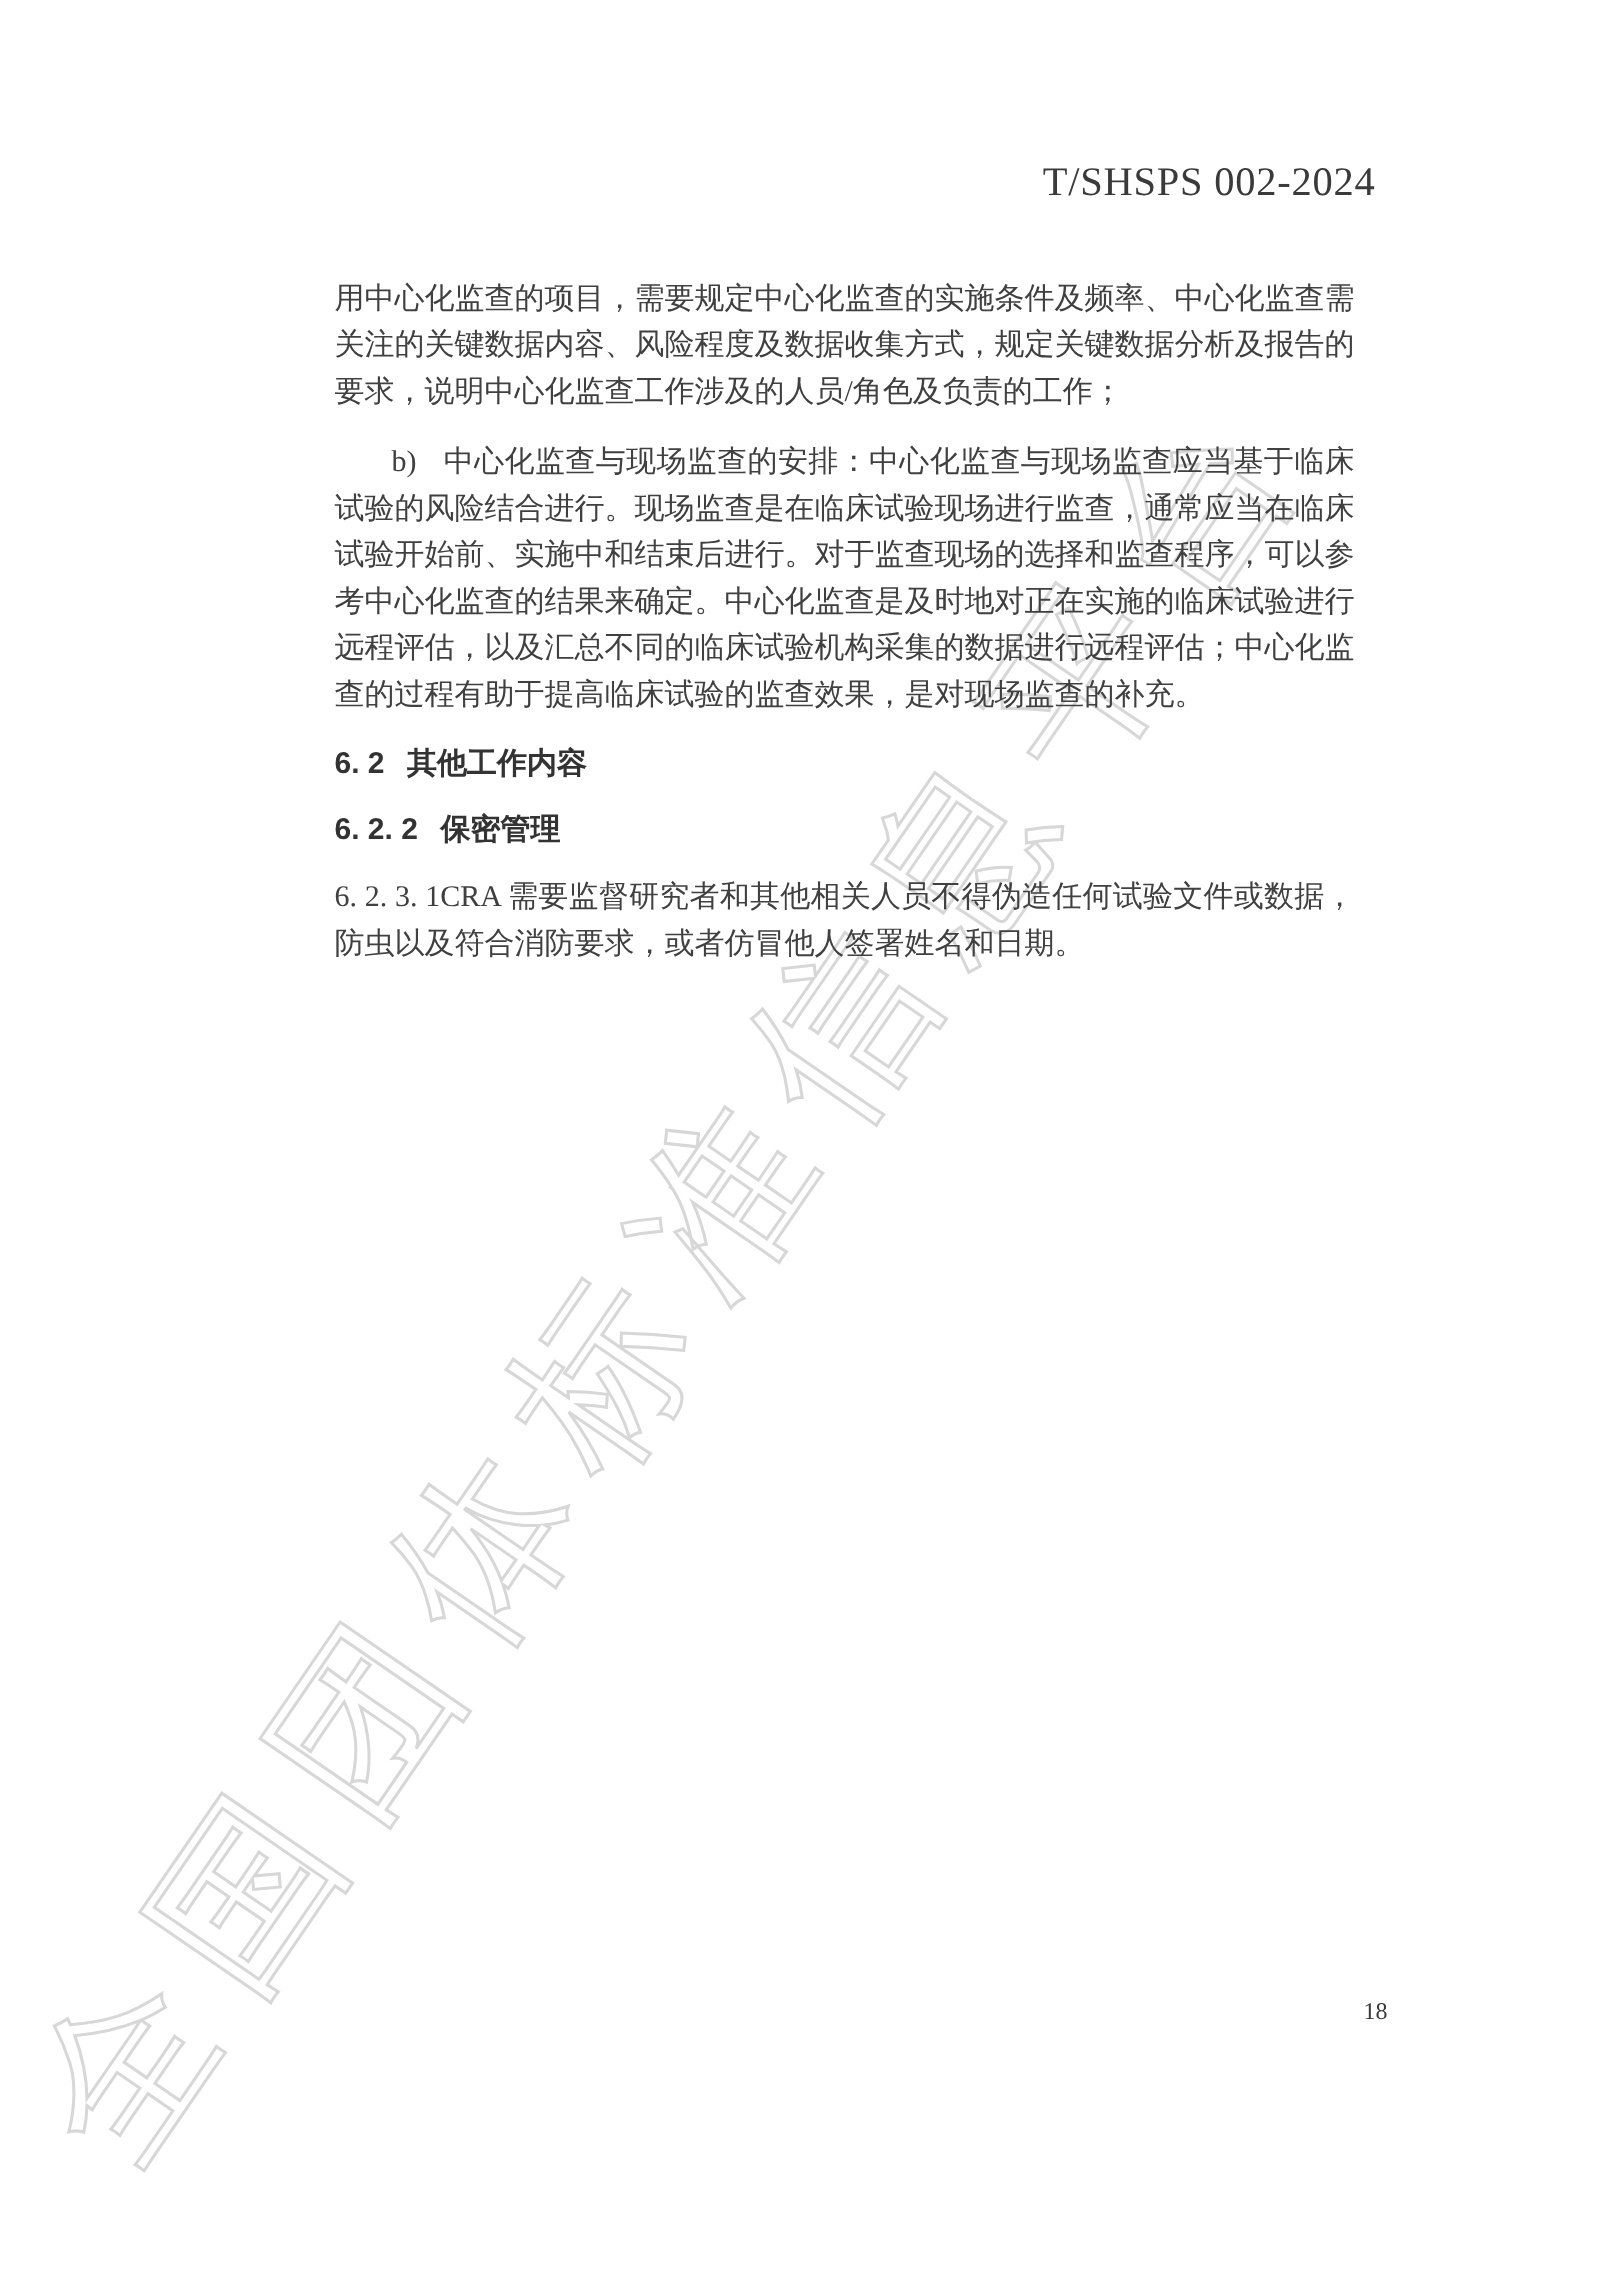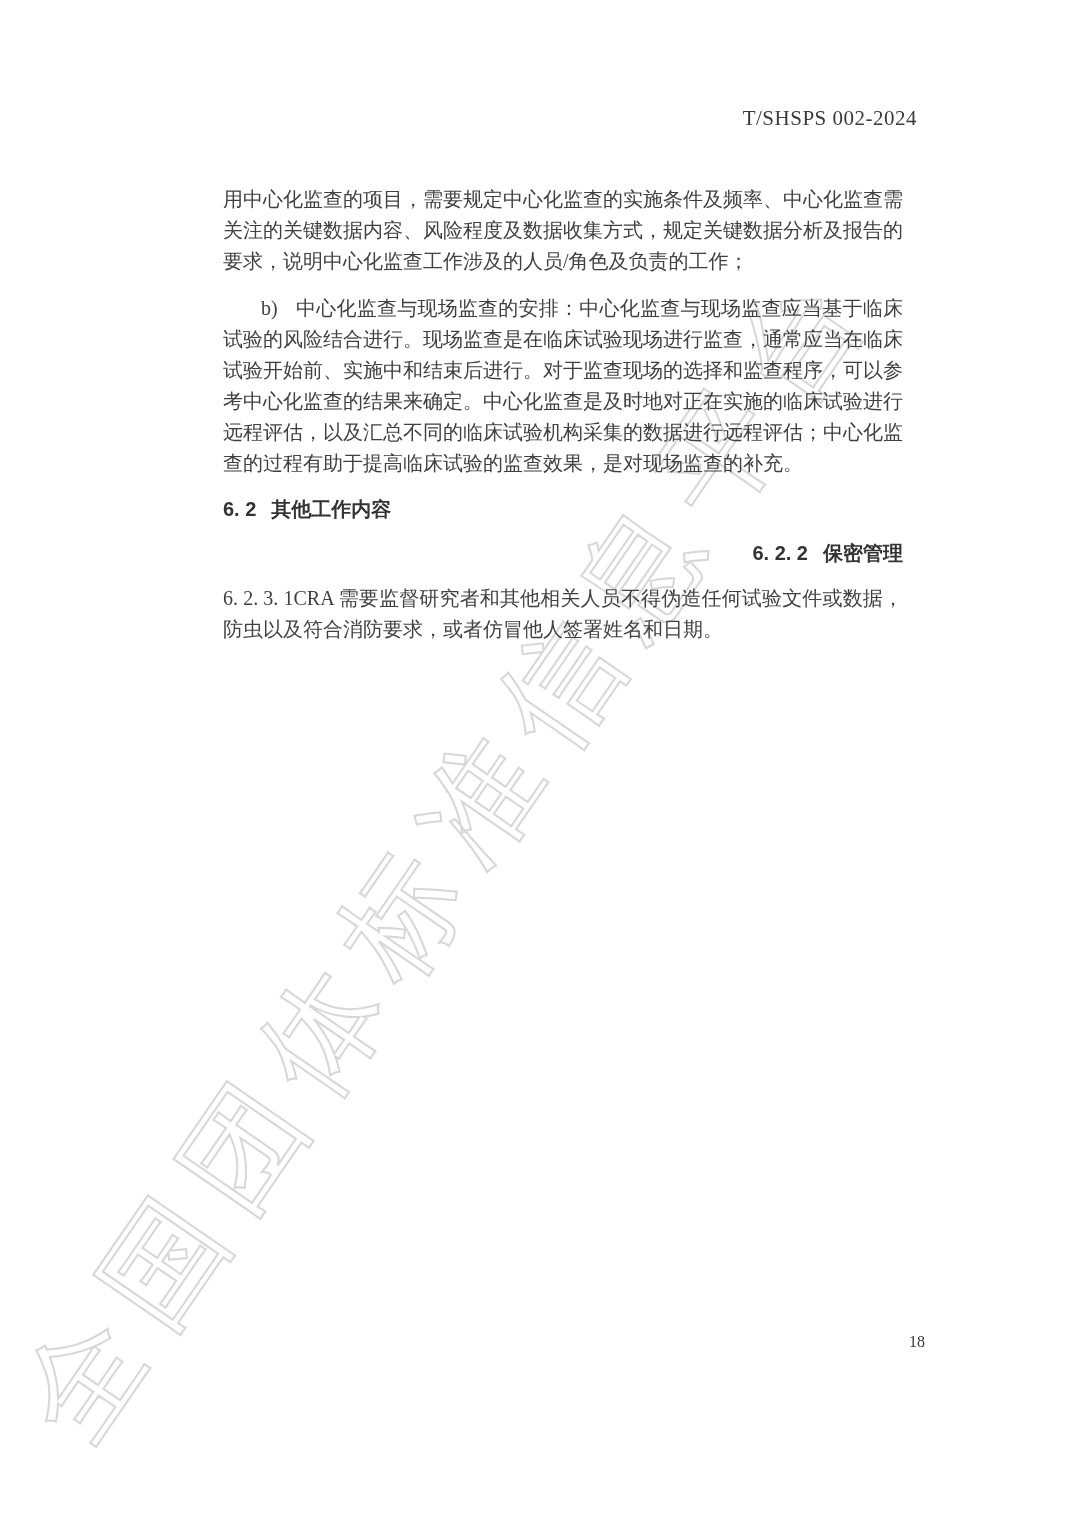--- a/index.html
+++ b/index.html
@@ -22,21 +22,21 @@
     white-space:nowrap;
     font-family:"Liberation Sans", sans-serif;
     color:transparent;
     -webkit-text-stroke:2px #d7d7d7;
     pointer-events:none;
     z-index:1;
   }
   .doc-number {
     position:absolute;
     top:106px; right:163px;
-    font-size:21px;
+    font-size:27px;
     letter-spacing:0.5px;
     color:#3a3a3a;
     z-index:2;
   }
   .content {
     position:absolute;
     left:207px; top:168px;
     width:712px;
     font-size:20px;
     line-height:31px;
@@ -53,21 +53,21 @@
     font-weight:bold;
     font-size:20px;
     line-height:28px;
     color:#333333;
     text-align:left;
     text-indent:0;
   }
   .h-62   { margin-top:44px; }
   .h-621  { margin-top:27px; }
   .p-621  { margin-top:25px; }
-  .h-622  { margin-top:46px;text-align:right; }
+  .h-622  { margin-top:46px; }
   .p-622  { margin-top:23px; }
   .h-623  { margin-top:43px; }
   .p-6231 { margin-top:26px; text-indent:0; }
   .p-6232 { margin-top:28px; text-indent:0; }
   .sec-num { padding-right:15px; }
   .num-label { }
   .page-number {
     position:absolute;
     top:1333px; right:155px;
     font-size:16px;

